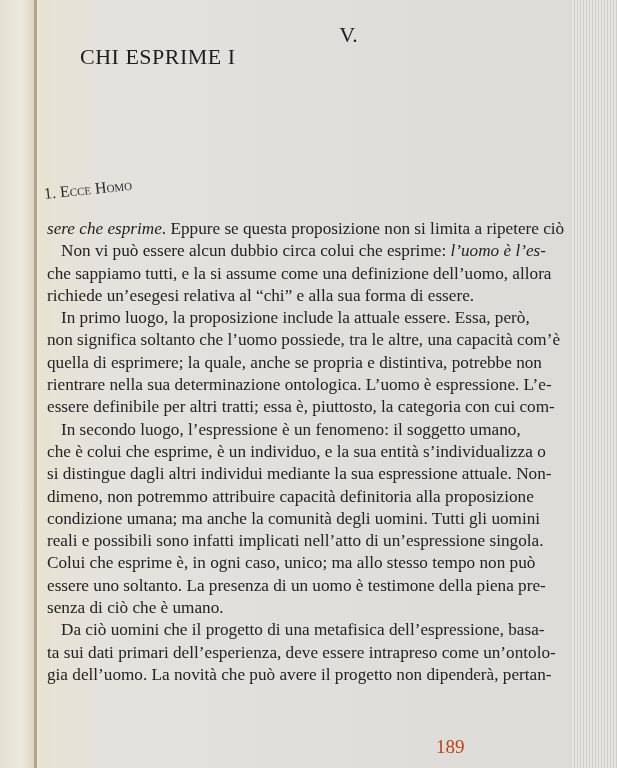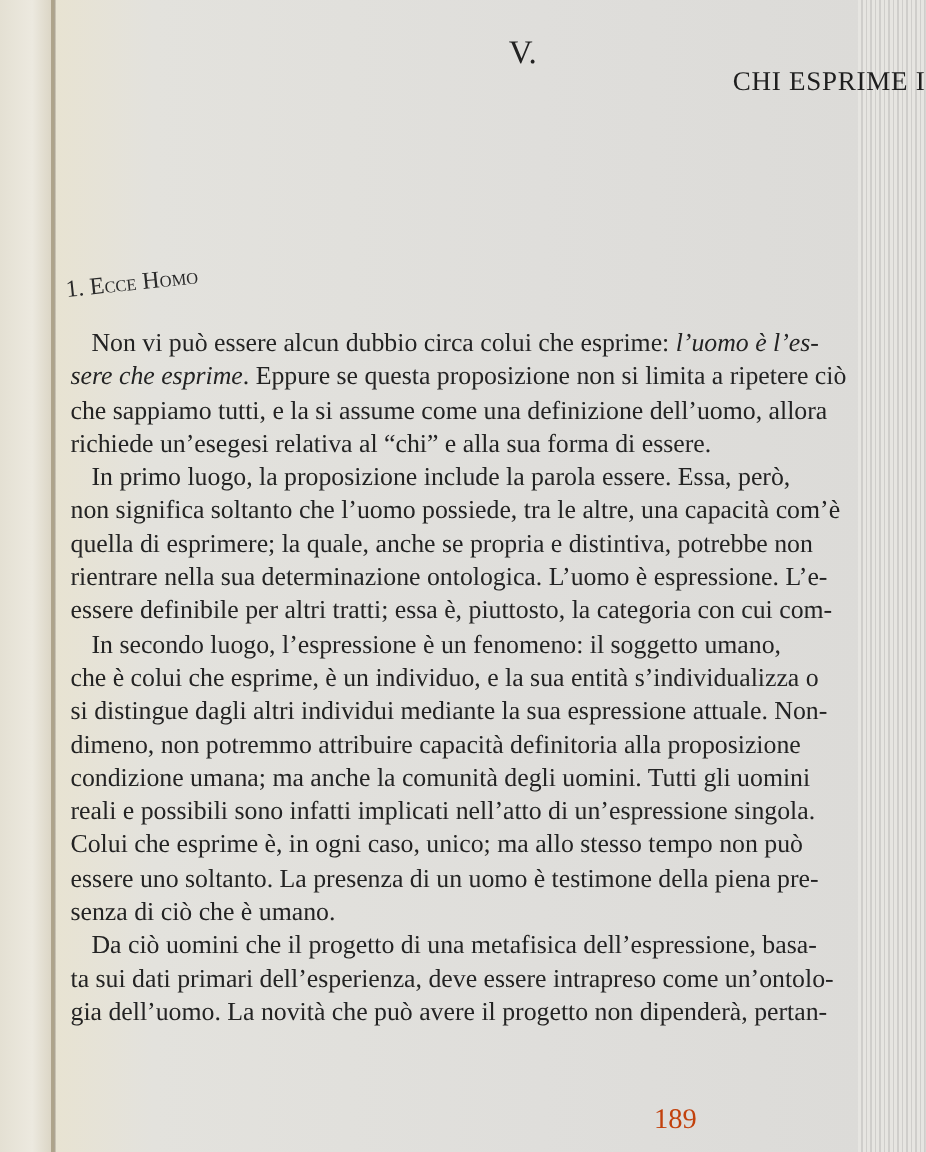--- a/index.html
+++ b/index.html
@@ -9,22 +9,22 @@
        background:linear-gradient(90deg,#e4e0d3 0%,#ece9df 60%,#d9d3c2 100%);}
   .gutter{position:absolute;left:34px;top:0;width:3px;height:768px;background:#8a7c5c;opacity:.55;}
   .page{position:absolute;left:37px;top:0;width:540px;height:768px;
        background:linear-gradient(90deg,#e8e3d2 0%,#e3e2dd 12%,#dfdedb 60%,#dcdbd8 100%);}
   .page-stack{position:absolute;left:572px;top:0;width:45px;height:768px;
        background:repeating-linear-gradient(90deg,#e6e5e1 0px,#e6e5e1 2px,#cfcecb 2px,#cfcecb 3px);}
   .ghost{position:absolute;left:110px;top:10px;width:460px;height:170px;opacity:.12;
        color:#444;font-size:13px;line-height:22px;filter:blur(1.2px);overflow:hidden;transform:rotate(-2deg);}
   .chapter-num{position:absolute;left:0;width:617px;top:22px;text-align:center;padding-left:80px;box-sizing:border-box;
        font-family:"Liberation Serif",serif;font-size:22px;color:#222;}
-  .chapter-title{position:absolute;left:0;width:617px;top:44px;text-align:right;padding-left:80px;box-sizing:border-box;
-       font-family:"Liberation Serif",serif;font-size:18px;color:#1e1e1e;letter-spacing:.5px;}
+  .chapter-title{position:absolute;left:0;width:617px;top:44px;text-align:left;padding-left:80px;box-sizing:border-box;
+       font-family:"Liberation Serif",serif;font-size:22px;color:#1e1e1e;letter-spacing:.5px;}
   .section-heading{position:absolute;left:45px;top:185px;font-family:"Liberation Serif",serif;
        font-size:16px;color:#2a2a2a;font-variant:small-caps;transform:rotate(-6deg);transform-origin:left bottom;}
   .body-text{position:absolute;left:47px;top:218px;width:440px;
        font-family:"Liberation Serif",serif;font-size:17.2px;line-height:22.3px;color:#232323;}
   .body-text .line{display:block;white-space:nowrap;text-align:justify;text-align-last:justify;height:22.3px;}
   .body-text .line.last{text-align-last:left;}
   .body-text .indent{padding-left:14px;}
   .body-text i{font-style:italic;}
   .page-number{position:absolute;left:436px;top:736px;font-family:"Liberation Serif",serif;font-size:19px;color:#c2410c;}
 </style>
@@ -40,26 +40,26 @@
   &nbsp;
 </div>
 
 <div class="chapter-num">V.</div>
 <div class="chapter-title">CHI ESPRIME I</div>
 
 <div class="section-heading">1. Ecce Homo</div>
 
 <div class="body-text">
 
+  <span class="line"><i>sere che esprime</i><span>. Eppure se questa proposizione non si limita a ripetere ciò</span></span>
   <span class="line indent"><span>Non vi può essere alcun dubbio circa colui che esprime: </span><i>l’uomo è l’es-</i></span>
-  <span class="line"><i>sere che esprime</i><span>. Eppure se questa proposizione non si limita a ripetere ciò</span></span>
   <span class="line">che sappiamo tutti, e la si assume come una definizione dell’uomo, allora</span>
   <span class="line last">richiede un’esegesi relativa al “chi” e alla sua forma di essere.</span>
 
-  <span class="line indent">In primo luogo, la proposizione include la parola essere. Essa, però,</span>
+  <span class="line indent">In primo luogo, la proposizione include la attuale essere. Essa, però,</span>
   <span class="line">non significa soltanto che l’uomo possiede, tra le altre, una capacità com’è</span>
   <span class="line">quella di esprimere; la quale, anche se propria e distintiva, potrebbe non</span>
   <span class="line">rientrare nella sua determinazione ontologica. L’uomo è espressione. L’e-</span>
   <span class="line">essere definibile per altri tratti; essa è, piuttosto, la categoria con cui com-</span>
 
   <span class="line indent">In secondo luogo, l’espressione è un fenomeno: il soggetto umano,</span>
   <span class="line">che è colui che esprime, è un individuo, e la sua entità s’individualizza o</span>
   <span class="line">si distingue dagli altri individui mediante la sua espressione attuale. Non-</span>
   <span class="line">dimeno, non potremmo attribuire capacità definitoria alla proposizione</span>
   <span class="line">condizione umana; ma anche la comunità degli uomini. Tutti gli uomini</span>

